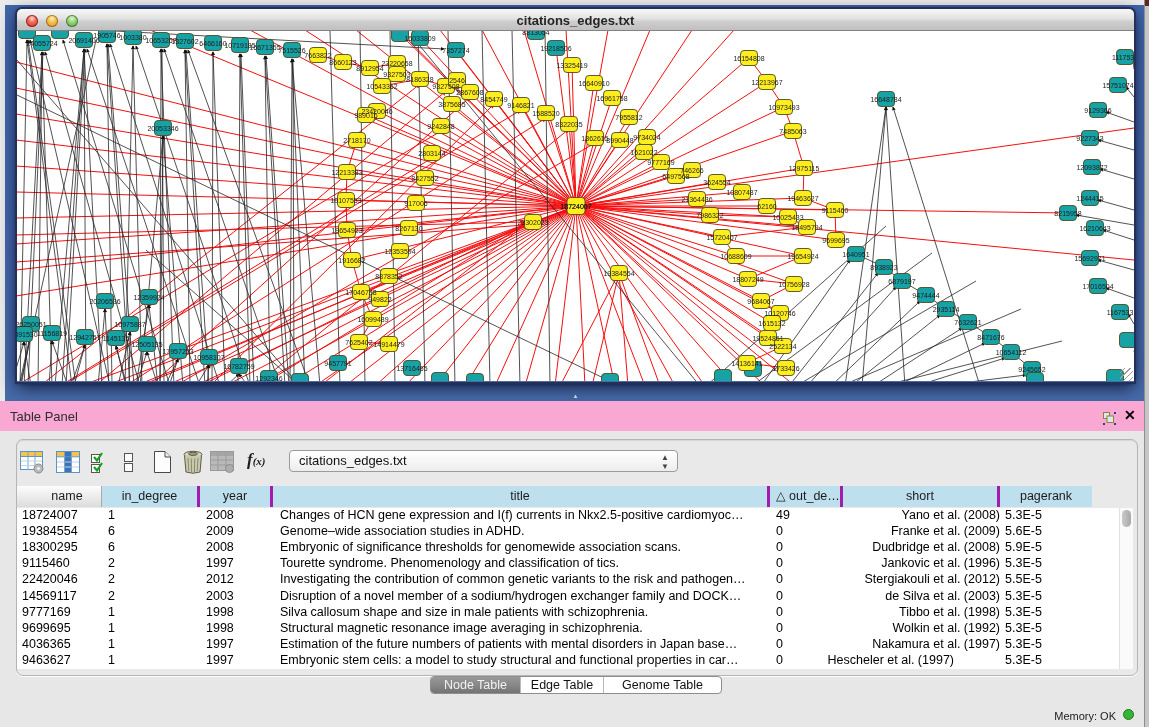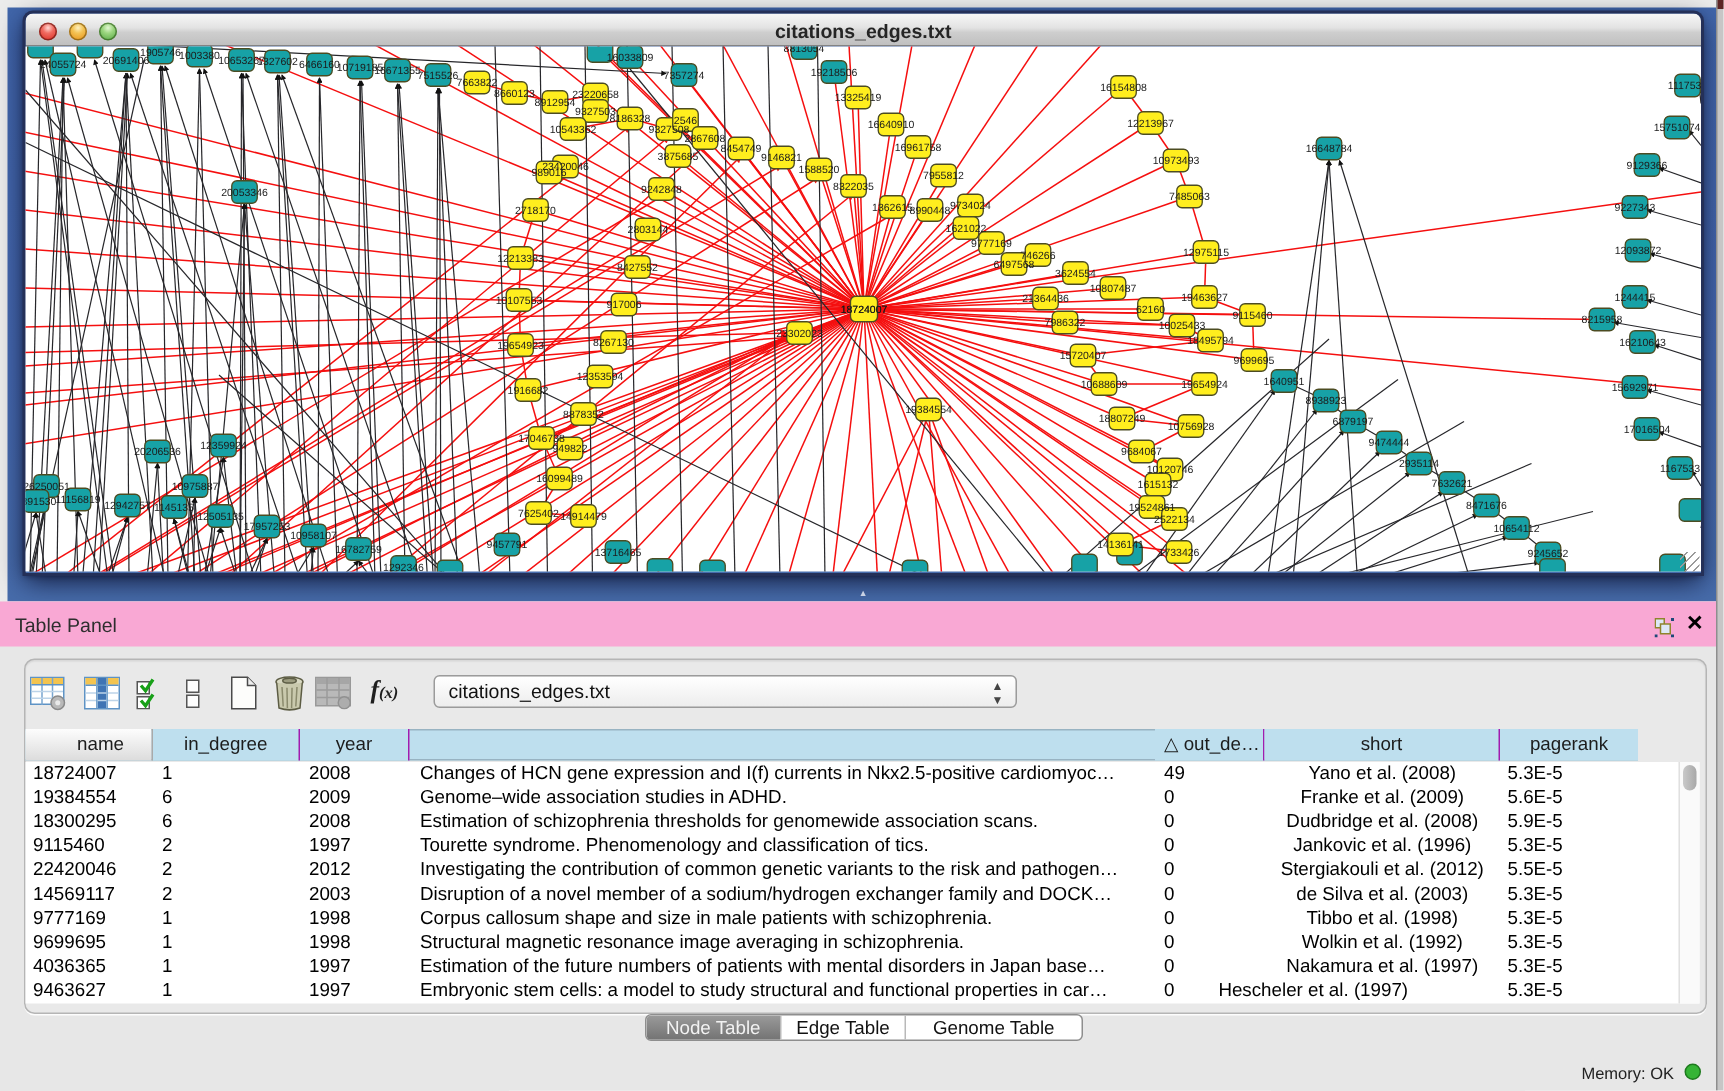--- a/index.html
+++ b/index.html
@@ -18,26 +18,26 @@
 .rstrip .mark { position:absolute; top:0; left:0; width:5px; height:6px; background:#5d2524; }
 .panel { position:absolute; left:0; top:401px; width:1144px; height:326px; background:#e7e7e7; }
 .phead { position:absolute; left:0; top:0; width:100%; height:30px; background:#f9a8d4; }
 .phead .t { position:absolute; left:10px; top:8px; font-size:13px; color:#2e2e2e; }
 .closex { position:absolute; left:1124px; top:6px; font-size:14px; font-weight:bold; color:#000; }
 .floaticon { position:absolute; left:1103px; top:11px; width:13px; height:13px; }
 .inner { position:absolute; left:16px; top:38px; width:1122px; height:237px; background:#e9e9e9; border:1px solid #b5b5b5; border-radius:7px; box-shadow:0 1px 0 #fdfdfd, inset 0 1px 1px rgba(0,0,0,.08); }
 .combo { position:absolute; left:289px; top:49px; width:389px; height:22px; background:linear-gradient(180deg,#ffffff,#ededed); border:1px solid #9b9b9b; border-radius:4px; font-size:13px; color:#111; line-height:20px; padding-left:9px; }
 .combo .arr { position:absolute; right:8px; top:2px; font-size:8px; color:#444; line-height:9px; }
 .thead { position:absolute; left:17px; top:85px; height:21px; background:#bedfee; border-top:1px solid #98b3c2; border-bottom:1px solid #98b3c2; }
-.th { position:absolute; top:0; height:21px; font-size:12.5px; color:#1c1c1c; text-align:center; line-height:20px; border-right:1px solid #a21caf; background:#bedfee; }
+.th { position:absolute; top:0; height:21px; font-size:12.5px; color:#1c1c1c; text-align:center; line-height:20px; border-right:3px solid #a21caf; background:#bedfee; }
 .th.sel { background:linear-gradient(180deg,#fdfdfd,#dcdcdc); border-right:1px solid #a9a9a9;}
 .twhite { position:absolute; left:17px; top:107px; width:1116px; height:161px; background:#fff; }
 .trow { position:absolute; left:0px; width:1133px; height:16px; font-size:12.5px; color:#000; }
 .trow span { position:absolute; top:1px; white-space:nowrap; }
-.trow .ctr { text-align:center; }
+.trow .ctr { text-align:right; }
 .vsb { position:absolute; left:1119px; top:107px; width:14px; height:161px; background:#fafafa; border-left:1px solid #e0e0e0; }
 .vsb .thumb { position:absolute; left:2px; top:2px; width:9px; height:17px; border-radius:5px; background:linear-gradient(90deg,#c9c9c9,#a8a8a8); }
 .tabs { position:absolute; left:430px; top:275px; height:18px; border:1px solid #8e8e8e; border-radius:4px; overflow:hidden; background:#fff; }
 .tab { float:left; height:18px; line-height:17px; font-size:12.5px; color:#111; text-align:center; }
 .tab.on { background:linear-gradient(180deg,#9a9a9a,#6f6f6f); color:#f2f2f2; }
 .tab.mid { border-right:1px solid #b9b9b9; border-left:1px solid #b9b9b9; }
 .mem { position:absolute; right:28px; top:309px; font-size:11px; color:#222; }
 .mem .dot { position:absolute; right:-18px; top:-1px; width:11px; height:11px; border-radius:50%; background:#35b435; border:1px solid #1e7a1e; }
 .icons svg { position:absolute; }
 </style></head>
@@ -685,20 +685,21 @@
         <line x1="1" y1="14" x2="23" y2="14" stroke="#9b9b9b"></line>
       <circle cx="19.5" cy="17.5" r="4" fill="#adadad" stroke="#919191"></circle>
     </svg>
     <div style="position:absolute;left:247px;top:49px;font-size:17px;color:#1e1e1e;font-style:italic;font-family:'Liberation Serif',serif;font-weight:bold;">f<span style="font-size:11px;font-weight:bold;">(x)</span></div>
   </div>
   <div class="combo">citations_edges.txt<span class="arr">▲<br>▼</span></div>
   <div class="thead" style="width:1075px"></div>
   <div class="th sel" style="left:17px;width:85px;top:85px;padding-left:16px;">name</div>
   <div class="th" style="left:102px;width:98px;top:85px;">in_degree</div>
   <div class="th" style="left:200px;width:73px;top:85px;">year</div>
+  <div class="th" style="left:273px;width:497px;top:85px;">title</div>
   <div class="th" style="left:770px;width:73px;top:85px;text-align:left;padding-left:6px;">△ out_de…</div>
   <div class="th" style="left:843px;width:157px;top:85px;">short</div>
   <div class="th" style="left:1000px;width:92px;top:85px;border-right:none;">pagerank</div>
   <div class="twhite"></div>
 <div class="trow" style="top:106px">
 <span style="left:22px">18724007</span>
       <span style="left:108px">1</span>
       <span style="left:206px">2008</span>
       <span style="left:280px">Changes of HCN gene expression and I(f) currents in Nkx2.5-positive cardiomyoc…</span>
       <span style="left:776px">49</span>
@@ -711,21 +712,21 @@
       <span style="left:206px">2009</span>
       <span style="left:280px">Genome–wide association studies in ADHD.</span>
       <span style="left:776px">0</span>
       <span class="ctr" style="left:843px;width:157px">Franke et al. (2009)</span>
       <span style="left:1005px">5.6E-5</span>
     </div>
 <div class="trow" style="top:138.2px">
 <span style="left:22px">18300295</span>
       <span style="left:108px">6</span>
       <span style="left:206px">2008</span>
-      <span style="left:280px">Estimation of schizophrenia thresholds for genomewide association scans.</span>
+      <span style="left:280px">Embryonic of significance thresholds for genomewide association scans.</span>
       <span style="left:776px">0</span>
       <span class="ctr" style="left:843px;width:157px">Dudbridge et al. (2008)</span>
       <span style="left:1005px">5.9E-5</span>
     </div>
 <div class="trow" style="top:154.29999999999998px">
 <span style="left:22px">9115460</span>
       <span style="left:108px">2</span>
       <span style="left:206px">1997</span>
       <span style="left:280px">Tourette syndrome. Phenomenology and classification of tics.</span>
       <span style="left:776px">0</span>
@@ -747,21 +748,21 @@
       <span style="left:206px">2003</span>
       <span style="left:280px">Disruption of a novel member of a sodium/hydrogen exchanger family and DOCK…</span>
       <span style="left:776px">0</span>
       <span class="ctr" style="left:843px;width:157px">de Silva et al. (2003)</span>
       <span style="left:1005px">5.3E-5</span>
     </div>
 <div class="trow" style="top:202.59999999999997px">
 <span style="left:22px">9777169</span>
       <span style="left:108px">1</span>
       <span style="left:206px">1998</span>
-      <span style="left:280px">Corpus callosum shape and size in male patients with schizophrenia.</span>
+      <span style="left:280px">Silva callosum shape and size in male patients with schizophrenia.</span>
       <span style="left:776px">0</span>
       <span class="ctr" style="left:843px;width:157px">Tibbo et al. (1998)</span>
       <span style="left:1005px">5.3E-5</span>
     </div>
 <div class="trow" style="top:218.69999999999996px">
 <span style="left:22px">9699695</span>
       <span style="left:108px">1</span>
       <span style="left:206px">1998</span>
       <span style="left:280px">Structural magnetic resonance image averaging in schizophrenia.</span>
       <span style="left:776px">0</span>

